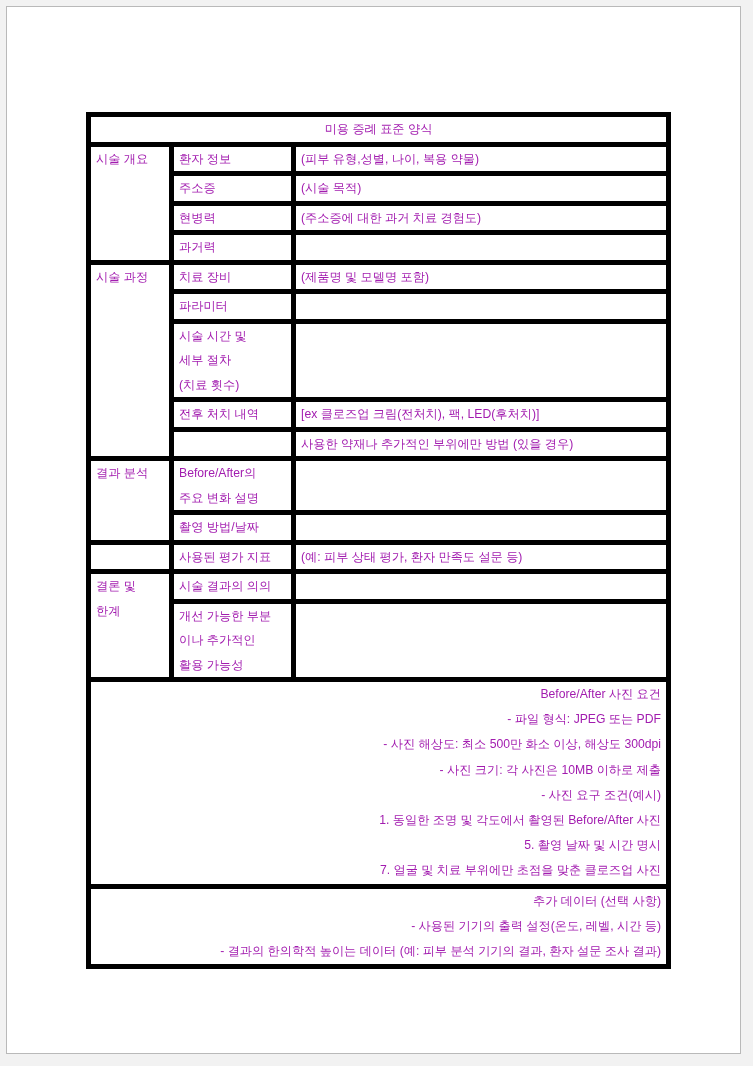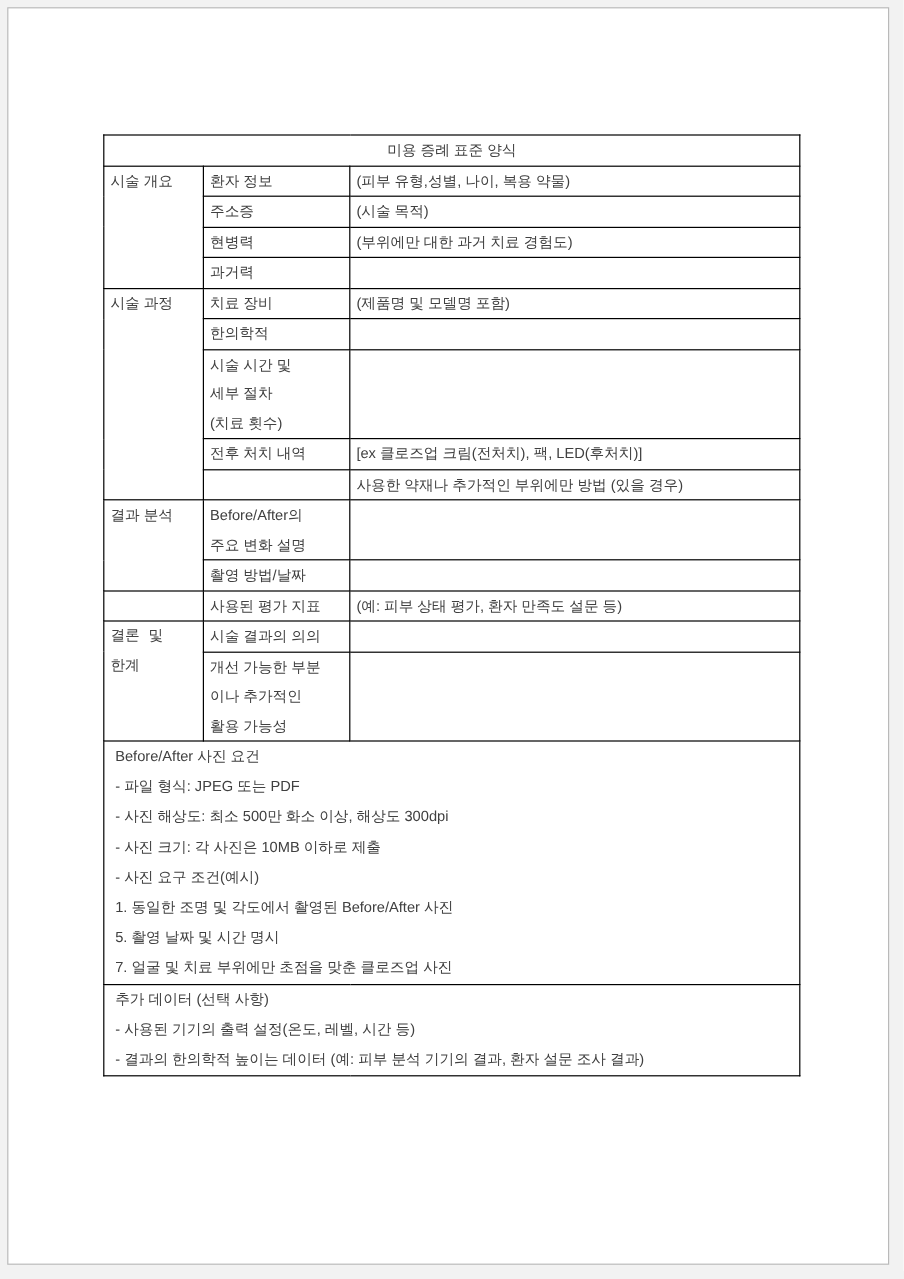--- a/index.html
+++ b/index.html
@@ -29,25 +29,25 @@
   .doc-table {
     position: absolute;
     left: 79px;
     top: 105px;
     width: 580px;
     border-collapse: collapse;
     table-layout: fixed;
   }
 
   .doc-table td {
-    border: 1px solid #000000;
+    border: 5px solid #000000;
     padding: 0 5px;
     font-size: 12.2px;
     line-height: 24.5px;
-    color: #404040;
+    color: #a21caf;
     vertical-align: middle;
     word-break: keep-all;
     white-space: nowrap;
   }
 
   .col-a { width: 83px; }
   .col-b { width: 122px; }
   .col-c { width: 375px; }
 
   td.title-cell {
@@ -70,31 +70,31 @@
   }
 
   td.multi-line .ln {
     display: block;
     line-height: 24.5px;
   }
 
   td.group-cell .ln {
     display: block;
     line-height: 24.5px;
-    font-family: Liberation Mono, monospace;
   }
 
   td.note-cell {
     white-space: normal;
     padding: 0 5px 0 9px;
   }
 
   td.note-cell .ln {
     display: block;
     line-height: 25.2px;
+    text-align: right;
   }
 </style>
 </head>
 <body>
 
 <div class="page">
 
   <table class="doc-table">
     <colgroup>
       <col class="col-a">
@@ -111,34 +111,34 @@
         <td class="group-cell" rowspan="4">시술 개요</td>
         <td>환자 정보</td>
         <td>(피부 유형,성별, 나이, 복용 약물)</td>
       </tr>
       <tr>
         <td>주소증</td>
         <td>(시술 목적)</td>
       </tr>
       <tr>
         <td>현병력</td>
-        <td>(부위에만 대한 과거 치료 경험도)</td>
+        <td>(주소증에 대한 과거 치료 경험도)</td>
       </tr>
       <tr>
         <td>과거력</td>
         <td class="blank-cell"></td>
       </tr>
 
       <tr>
         <td class="group-cell" rowspan="5">시술 과정</td>
         <td>치료 장비</td>
         <td>(제품명 및 모델명 포함)</td>
       </tr>
       <tr>
-        <td>한의학적</td>
+        <td>파라미터</td>
         <td class="blank-cell"></td>
       </tr>
       <tr>
         <td class="multi-line">
           <span class="ln">시술 시간 및</span>
           <span class="ln">세부 절차</span>
           <span class="ln">(치료 횟수)</span>
         </td>
         <td></td>
       </tr>

